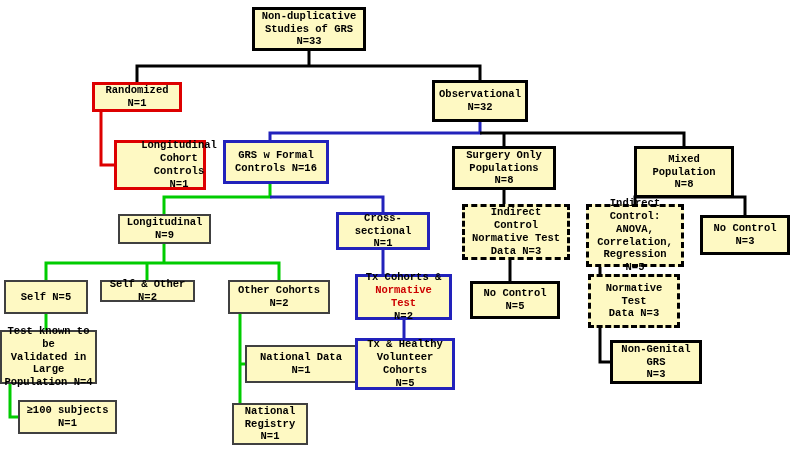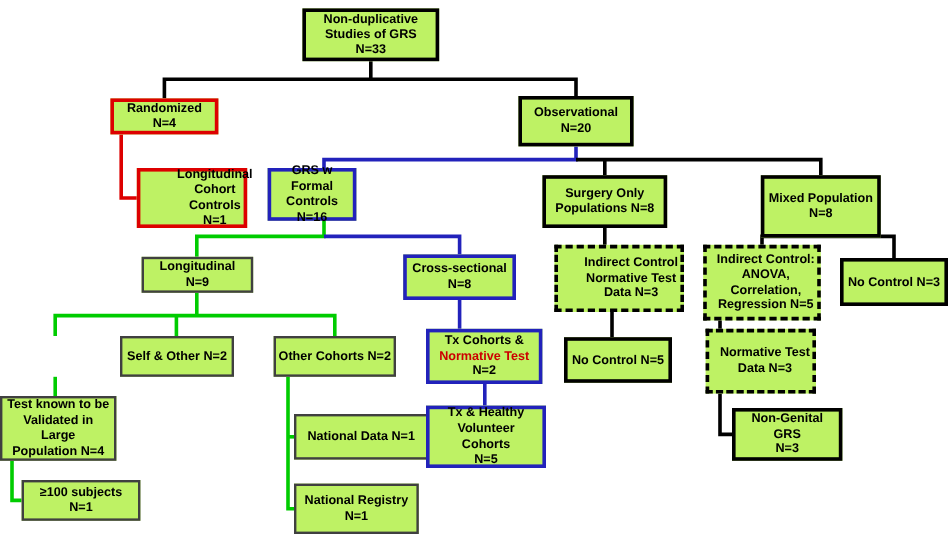--- a/index.html
+++ b/index.html
@@ -6,33 +6,34 @@
   #canvas{
     position:relative;
     width:792px;height:457px;
     background:#ffffff;
     font-family:"Liberation Sans", sans-serif;
     overflow:hidden;
   }
   #wires{position:absolute;left:0;top:0;width:792px;height:457px;pointer-events:none;}
   .node{
     position:absolute;
-    background:#bef264;
+    background:#fef9c3;
     display:flex;
     flex-direction:column;
     align-items:center;
     justify-content:center;
     text-align:center;
     font-weight:bold;
     font-size:10.5px;
     line-height:1.22;
     color:#000000;
     padding:1px 2px;
     box-sizing:border-box;
     z-index:2;
+    font-family:Liberation Mono, monospace;
   }
   .node span{white-space:pre-line;display:block;}
   .c-black{border:3px solid #000000;}
   .c-red{border:3px solid #dd0000;}
   .c-green{border:2px solid #404040;}
   .c-blue{border:3px solid #2222bb;}
   .c-black-dashed{border:3px dashed #000000;align-items:flex-end;}
   .red-text{color:#cc0000;}
 </style>
 </head>
@@ -79,77 +80,80 @@
     <polyline points="600,267 600,274" fill="none" stroke="#000000" stroke-width="3"></polyline>
     <polyline points="600,328 600,362 610,362" fill="none" stroke="#000000" stroke-width="3"></polyline>
   </svg>
 
   <div class="node c-black" style="left:252px;top:7px;width:114px;height:44px;">
     <span>Non-duplicative
 Studies of GRS N=33</span>
   </div>
 
   <div class="node c-red" style="left:92px;top:82px;width:90px;height:30px;">
-    <span>Randomized N=4</span>
+    <span>Randomized N=1</span>
   </div>
 
   <div class="node c-black" style="left:432px;top:80px;width:96px;height:42px;">
     <span>Observational
-N=20</span>
+N=32</span>
   </div>
 
   <div class="node c-red" style="left:114px;top:140px;width:92px;height:50px;padding-left:40px;">
     <span>Longitudinal
 Cohort Controls
 N=1</span>
   </div>
 
-  <div class="node c-blue" style="left:223px;top:140px;width:74px;height:44px;">
+  <div class="node c-blue" style="left:223px;top:140px;width:106px;height:44px;">
     <span>GRS w Formal
 Controls N=16</span>
   </div>
 
   <div class="node c-black" style="left:452px;top:146px;width:104px;height:44px;">
     <span>Surgery Only
 Populations N=8</span>
   </div>
 
   <div class="node c-black" style="left:634px;top:146px;width:100px;height:52px;">
     <span>Mixed Population
 N=8</span>
   </div>
 
   <div class="node c-green" style="left:118px;top:214px;width:93px;height:30px;">
     <span>Longitudinal N=9</span>
   </div>
 
   <div class="node c-blue" style="left:336px;top:212px;width:94px;height:38px;">
     <span>Cross-sectional
-N=8</span>
+N=1</span>
   </div>
 
   <div class="node c-black-dashed" style="left:462px;top:204px;width:108px;height:56px;">
     <span>Indirect Control
 Normative Test
 Data N=3</span>
   </div>
 
   <div class="node c-black-dashed" style="left:586px;top:204px;width:98px;height:63px;">
     <span>Indirect Control:
 ANOVA,
 Correlation,
 Regression N=5</span>
   </div>
 
   <div class="node c-black" style="left:700px;top:215px;width:90px;height:40px;">
     <span>No Control N=3</span>
   </div>
 
-
-  <div class="node c-green" style="left:100px;top:280px;width:95px;height:34px;">
+  <div class="node c-green" style="left:4px;top:280px;width:84px;height:34px;">
+    <span>Self N=5</span>
+  </div>
+
+  <div class="node c-green" style="left:100px;top:280px;width:95px;height:22px;">
     <span>Self &amp; Other N=2</span>
   </div>
 
   <div class="node c-green" style="left:228px;top:280px;width:102px;height:34px;">
     <span>Other Cohorts N=2</span>
   </div>
 
   <div class="node c-blue" style="left:355px;top:274px;width:97px;height:46px;">
     <span>Tx Cohorts &amp;</span>
     <span class="red-text">Normative Test</span>
@@ -183,18 +187,18 @@
 
   <div class="node c-black" style="left:610px;top:340px;width:92px;height:44px;">
     <span>Non-Genital GRS
 N=3</span>
   </div>
 
   <div class="node c-green" style="left:18px;top:400px;width:99px;height:34px;">
     <span>≥100 subjects N=1</span>
   </div>
 
-  <div class="node c-green" style="left:245px;top:403px;width:104px;height:42px;justify-content:center;">
+  <div class="node c-green" style="left:232px;top:403px;width:76px;height:42px;justify-content:center;">
     <span>National Registry
 N=1</span>
   </div>
 
 </div>
 
 </body></html>

